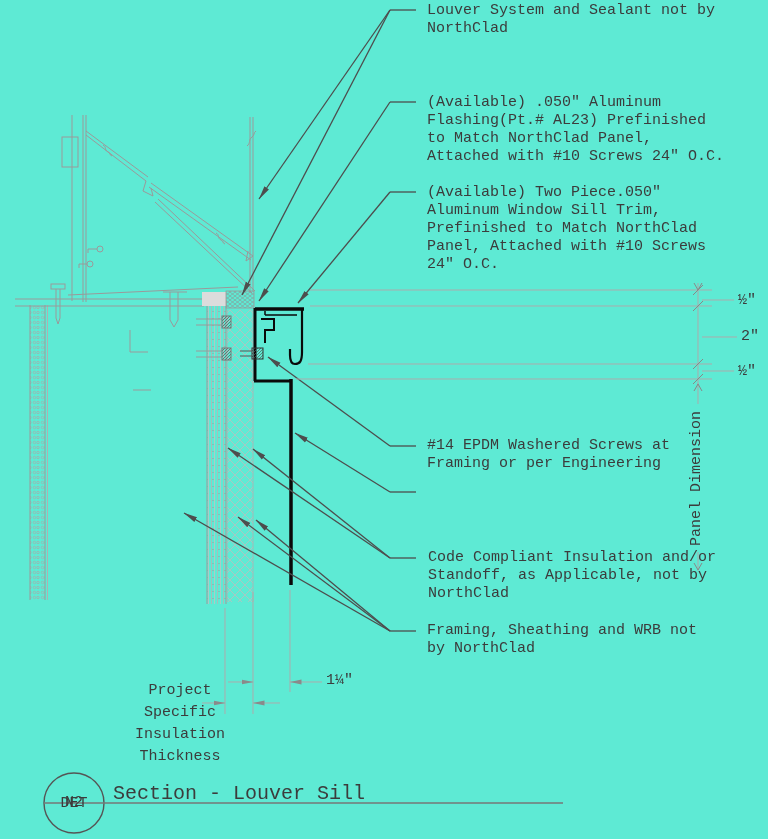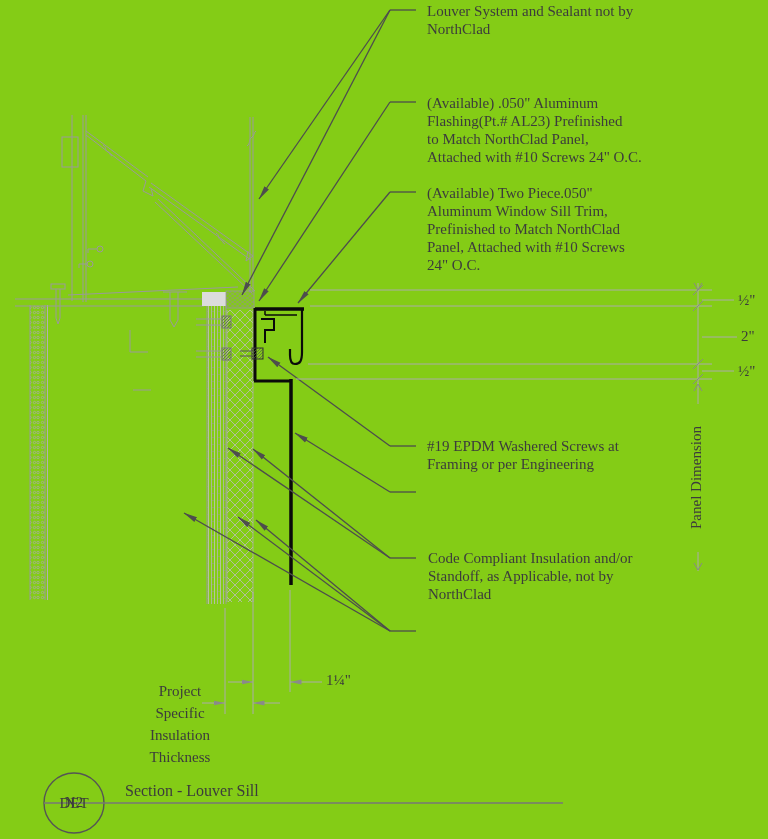--- a/index.html
+++ b/index.html
@@ -1,24 +1,24 @@
 <!DOCTYPE html>
 <html><head>
 <meta charset="utf-8">
 <style>
   html,body{margin:0;padding:0;background:#fff;}
-  .canvas{position:relative;width:768px;height:839px;background:#84cc16;overflow:hidden;
-          font-family:Liberation Serif, serif;color:#3c3c3c;}
+  .canvas{position:relative;width:768px;height:839px;background:#5eead4;overflow:hidden;
+          font-family:Liberation Mono, monospace;color:#3c3c3c;}
   .canvas svg{position:absolute;left:0;top:0;}
   .ann{position:absolute;font-size:15px;line-height:18px;white-space:pre-line;}
   .dim-label{position:absolute;font-size:15px;white-space:pre;}
   .center{text-align:center;margin-top:24px;}
   .vert{position:absolute;font-size:15px;writing-mode:vertical-rl;transform:rotate(180deg);text-align:center;}
   .bubble-txt{position:absolute;font-size:15px;width:60px;text-align:center;margin-top:11px;}
-  .title-txt{position:absolute;font-size:16px;margin-left:12px;}
+  .title-txt{position:absolute;font-size:20px;}
 </style>
 </head>
 <body>
 
 <div class="canvas">
 
   <svg width="768" height="839" viewBox="0 0 768 839">
     <defs>
       <pattern id="p-stipple" width="8" height="5" patternUnits="userSpaceOnUse">
         <circle cx="2.5" cy="2.5" r="1.2" fill="none" stroke="#a8a8a8" stroke-width="0.7"></circle>
@@ -194,28 +194,30 @@
 Flashing(Pt.# AL23) Prefinished
 to Match NorthClad Panel,
 Attached with #10 Screws 24" O.C.</div>
 
   <div class="ann" style="left:427px;top:184px;width:330px">(Available) Two Piece.050"
 Aluminum Window Sill Trim,
 Prefinished to Match NorthClad
 Panel, Attached with #10 Screws
 24" O.C.</div>
 
-  <div class="ann" style="left:427px;top:437px;width:330px">#19 EPDM Washered Screws at
+  <div class="ann" style="left:427px;top:437px;width:330px">#14 EPDM Washered Screws at
 Framing or per Engineering</div>
 
 
   <div class="ann" style="left:428px;top:549px;width:330px">Code Compliant Insulation and/or
 Standoff, as Applicable, not by
 NorthClad</div>
 
+  <div class="ann" style="left:427px;top:622px;width:330px">Framing, Sheathing and WRB not
+by NorthClad</div>
 
   <div class="dim-label" style="left:738px;top:292px">½"</div>
 
   <div class="dim-label" style="left:741px;top:328px">2"</div>
 
   <div class="dim-label" style="left:738px;top:363px">½"</div>
 
   <div class="vert" style="left:688px;top:403px;height:150px">Panel Dimension</div>
 
   <div class="dim-label" style="left:326px;top:672px">1¼"</div>

